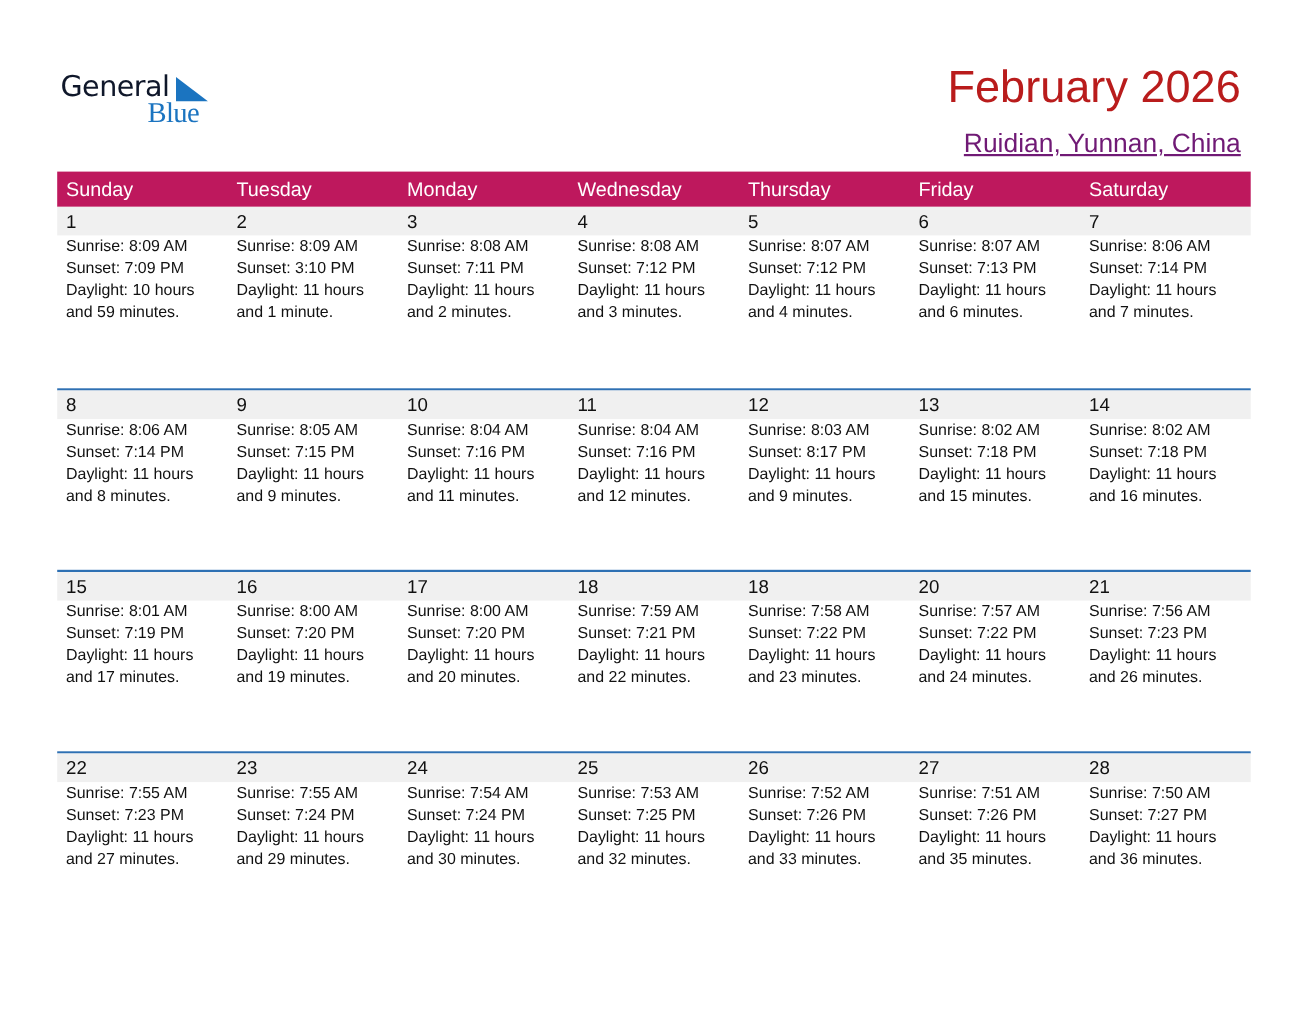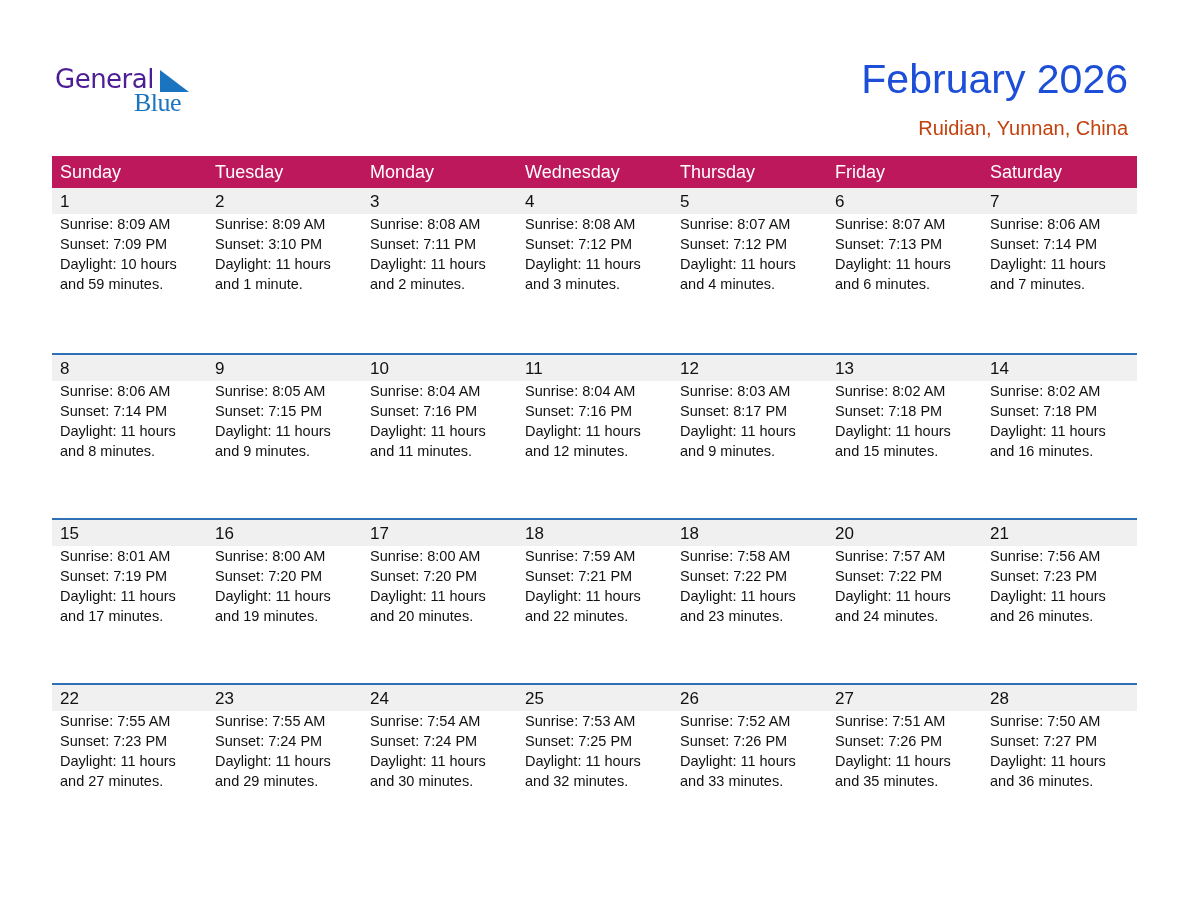--- a/index.html
+++ b/index.html
@@ -1,27 +1,27 @@
 <!DOCTYPE html>
 <html><head>
 <meta charset="utf-8">
 <style>
   html, body { margin: 0; padding: 0; background: #ffffff; }
   body { width: 1188px; height: 918px; position: relative; overflow: hidden;
          font-family: "Liberation Sans", sans-serif; color: #111; }
   .logo { position: absolute; left: 55px; top: 62px; width: 150px; height: 60px; }
   .logo-general { position: absolute; left: 0; top: 2px; font-family: "DejaVu Sans", sans-serif;
-                  font-size: 26px; color: #4c1d95; letter-spacing: -0.5px; }
+                  font-size: 26px; color: #0f172a; letter-spacing: -0.5px; }
   .logo-blue { position: absolute; left: 79px; top: 26px; font-family: Liberation Serif, serif;
                font-size: 26px; color: #1b74c0; letter-spacing: -0.5px; }
   .logo-tri { position: absolute; left: 105px; top: 8px; width: 0; height: 0;
               border-left: 29px solid transparent; border-bottom: 22px solid #1b74c0;
               transform: scaleX(-1); }
-  .title { position: absolute; right: 60px; top: 56px; font-size: 41px; color: #1d4ed8; }
-  .subtitle { position: absolute; right: 60px; top: 117px; font-size: 20px; color: #c2410c; }
+  .title { position: absolute; right: 60px; top: 56px; font-size: 41px; color: #b91c1c; }
+  .subtitle { position: absolute; right: 60px; top: 117px; font-size: 24px; color: #701a75; text-decoration: underline; }
 
   .cal { position: absolute; left: 52px; top: 156px; width: 1085px; }
   .head { display: flex; background: #be185d; height: 32px; }
   .head .hd { width: 155px; color: #fff; font-size: 18px; line-height: 32px; padding-left: 8px;
               box-sizing: border-box; }
   .week { position: relative; height: 165px; }
   .week.bordered { border-top: 2px solid #2e70b3; height: 163px; }
   .week .strip { position: absolute; left: 0; right: 0; top: 0; height: 26px; background: #f0f0f0; }
   .week .cells { position: absolute; left: 0; top: 0; right: 0; display: flex; }
   .cell { width: 155px; padding-left: 8px; box-sizing: border-box; }

